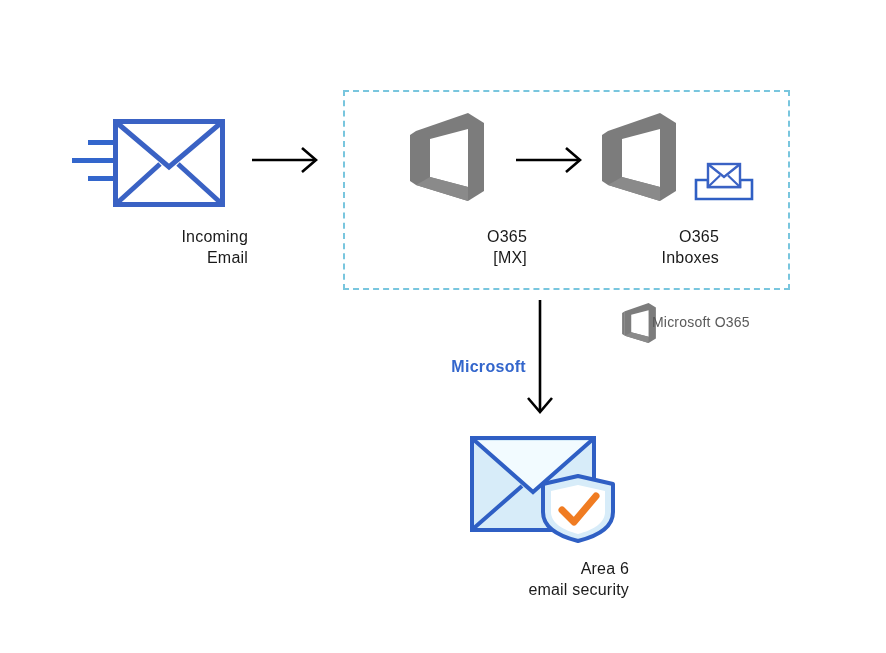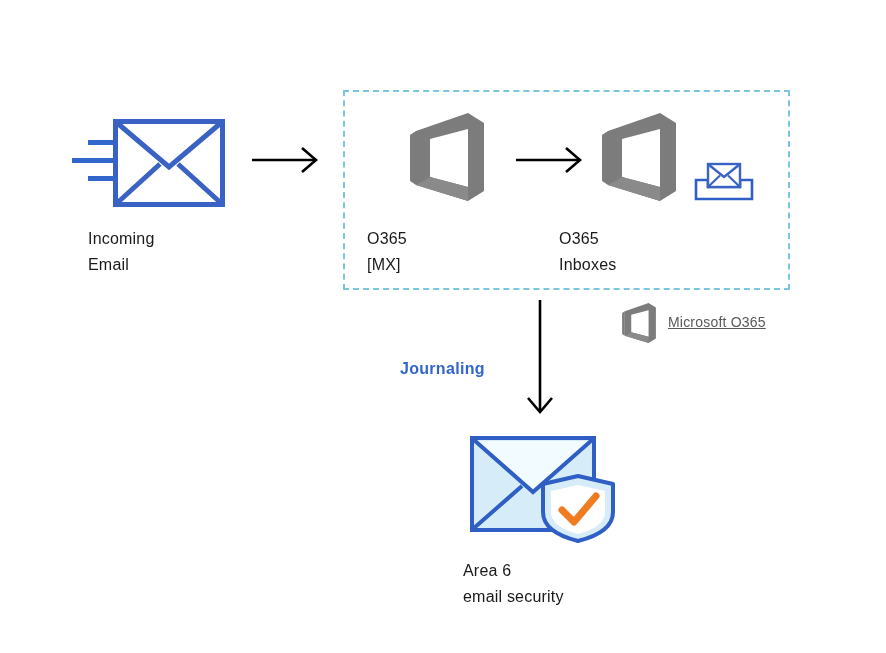--- a/index.html
+++ b/index.html
@@ -14,24 +14,24 @@
     position: relative;
     width: 886px;
     height: 653px;
     background: #ffffff;
     overflow: hidden;
   }
   .abs { position: absolute; }
 
   .label {
     position: absolute;
-    text-align: left;
+    text-align: right;
     color: #1a1a1a;
     font-size: 16px;
-    line-height: 26px;
+    line-height: 21px;
     font-family: "Liberation Sans", sans-serif;
     white-space: pre-line;
     letter-spacing: 0.2px;
   }
   .label-journaling {
     color: #3366cc;
     font-size: 16px;
     font-weight: bold;
     letter-spacing: 0.3px;
   }
@@ -115,28 +115,28 @@
 
   <div class="label" style="left:559px; top:226px; width:160px;">O365
 Inboxes</div>
 
   <svg class="abs" style="left:620px; top:302px;" width="38" height="42" viewBox="0 0 82 92">
     <path d="M 10 20 L 62 2 L 78 12 L 78 80 L 62 90 L 10 74 Z" fill="#7c7c7c"></path>
     <path d="M 10 20 L 10 74 L 4 70 L 4 24 Z" fill="#7c7c7c"></path>
     <path d="M 24 28 L 62 18 L 62 76 L 24 66 Z" fill="#ffffff"></path>
     <path d="M 10 74 L 62 90 L 62 76 L 24 66 Z" fill="#8a8a8a"></path>
   </svg>
-  <div class="legend-text abs" style="left:668px; top:314px;text-decoration:underline;">Microsoft O365</div>
+  <div class="legend-text abs" style="left:652px; top:314px;">Microsoft O365</div>
 
   <svg class="abs" style="left:522px; top:300px;" width="36" height="122">
     <line x1="18" y1="0" x2="18" y2="110" stroke="#000000" stroke-width="2.6"></line>
     <polyline points="6,98 18,112 30,98" fill="none" stroke="#000000" stroke-width="2.6" stroke-linecap="butt" stroke-linejoin="miter"></polyline>
   </svg>
 
-  <div class="label label-journaling" style="left:400px; top:356px; width:126px;">Journaling</div>
+  <div class="label label-journaling" style="left:400px; top:356px; width:126px;">Microsoft</div>
 
   <svg class="abs" style="left:468px; top:432px;" width="160" height="110" viewBox="0 0 160 110">
 
     <rect x="4" y="6" width="122" height="92" fill="#d7ecf9" stroke="#2f5fc4" stroke-width="4" stroke-linejoin="miter"></rect>
 
     <path d="M 7 9 L 123 9 L 65 60 Z" fill="#f2fbff"></path>
 
     <path d="M 6 8 L 65 60 L 124 8" fill="none" stroke="#2f5fc4" stroke-width="4" stroke-linejoin="miter"></path>
 
     <path d="M 6 96 L 54 54 M 124 96 L 76 54" fill="none" stroke="#2f5fc4" stroke-width="4"></path>

